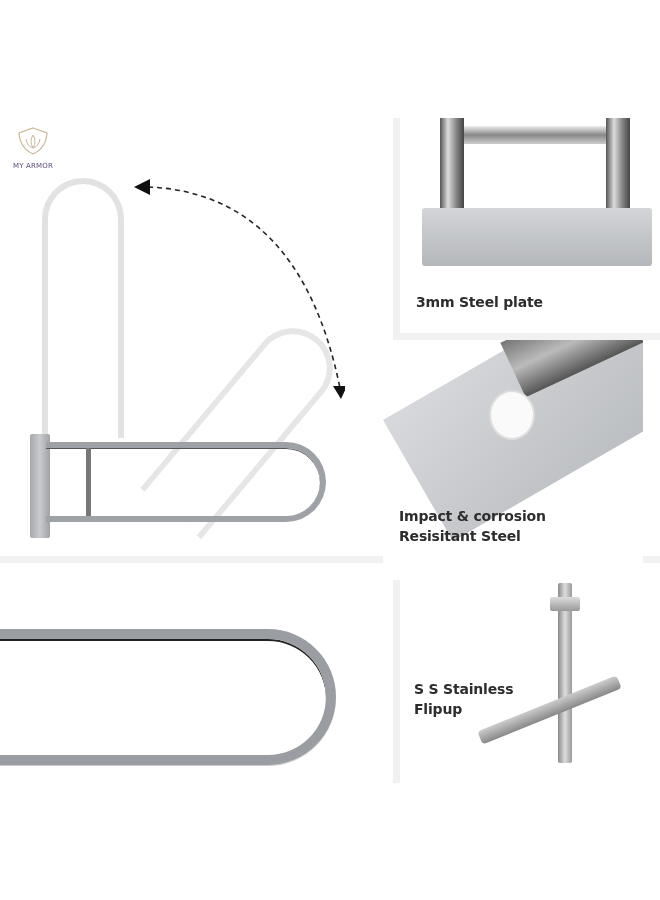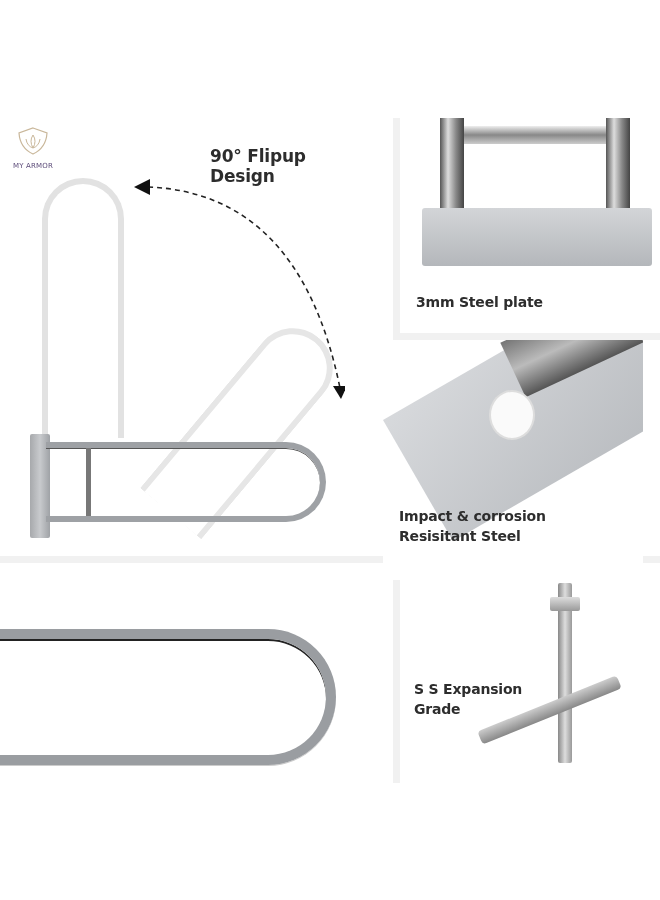--- a/index.html
+++ b/index.html
@@ -20,21 +20,20 @@
 <div class="gap" style="left:400px;top:556px;width:260px;height:7px;"></div>
 
 <div class="panel" style="left:0;top:118px;width:345px;height:438px;">
   <div class="logo" style="top:8px;">
     <svg width="34" height="30" viewBox="0 0 34 30">
       <path d="M17 2 L31 7 Q30 22 17 28 Q4 22 3 7 Z" fill="none" stroke="#c9b79a" stroke-width="1.2"></path>
       <path d="M17 9 Q13 15 17 22 Q21 15 17 9 Z M10 13 Q11 20 17 22 M24 13 Q23 20 17 22" fill="none" stroke="#c9b79a" stroke-width="1"></path>
     </svg>
     <span class="logo-txt">MY ARMOR</span>
   </div>
-  <div class="lbl" style="left:210px;top:28px;font-size:17px;">90° Flipup Design</div>
   <svg style="position:absolute;left:130px;top:55px;" width="220" height="230" viewBox="0 0 220 230">
     <path d="M18 14 Q170 20 210 215" fill="none" stroke="#222" stroke-width="1.6" stroke-dasharray="5,4"></path>
     <polygon points="4,14 20,6 20,22" fill="#111"></polygon>
     <polygon points="203,213 217,213 211,226" fill="#111"></polygon>
   </svg>
 
   <div class="tube" style="left:42px;top:60px;width:82px;height:260px;border:6px solid #e2e2e2;border-bottom:none;border-radius:41px 41px 0 0;"></div>
 
   <div class="tube" style="left:140px;top:140px;width:80px;height:230px;border:6px solid #e6e6e6;border-bottom:none;border-radius:40px 40px 0 0;transform:rotate(40deg);transform-origin:bottom left;"></div>
 
@@ -61,15 +60,15 @@
 </div>
 
 <div class="panel" style="left:0;top:563px;width:393px;height:220px;">
   <div class="tube" style="left:-40px;top:66px;width:376px;height:136px;border:10px solid #9a9da1;border-left:none;border-radius:0 68px 68px 0;box-shadow:inset 0 2px 0 #222, 0 1px 0 #ccc;"></div>
 </div>
 
 <div class="panel" style="left:400px;top:563px;width:260px;height:220px;">
   <div style="position:absolute;left:158px;top:20px;width:14px;height:180px;background:linear-gradient(90deg,#888,#ddd,#999);border-radius:2px;"></div>
   <div style="position:absolute;left:150px;top:34px;width:30px;height:14px;background:linear-gradient(180deg,#ddd,#999);border-radius:2px;"></div>
   <div style="position:absolute;left:80px;top:168px;width:150px;height:14px;background:linear-gradient(180deg,#ccc,#888);transform:rotate(-22deg);transform-origin:left center;border-radius:4px;"></div>
-  <div class="lbl" style="left:14px;top:118px;font-size:14px;">S S Expansion</div>
-  <div class="lbl" style="left:14px;top:138px;font-size:14px;">Grade</div>
+  <div class="lbl" style="left:14px;top:118px;font-size:14px;">S S Stainless</div>
+  <div class="lbl" style="left:14px;top:138px;font-size:14px;">Flipup</div>
 </div>
 
 </body></html>

